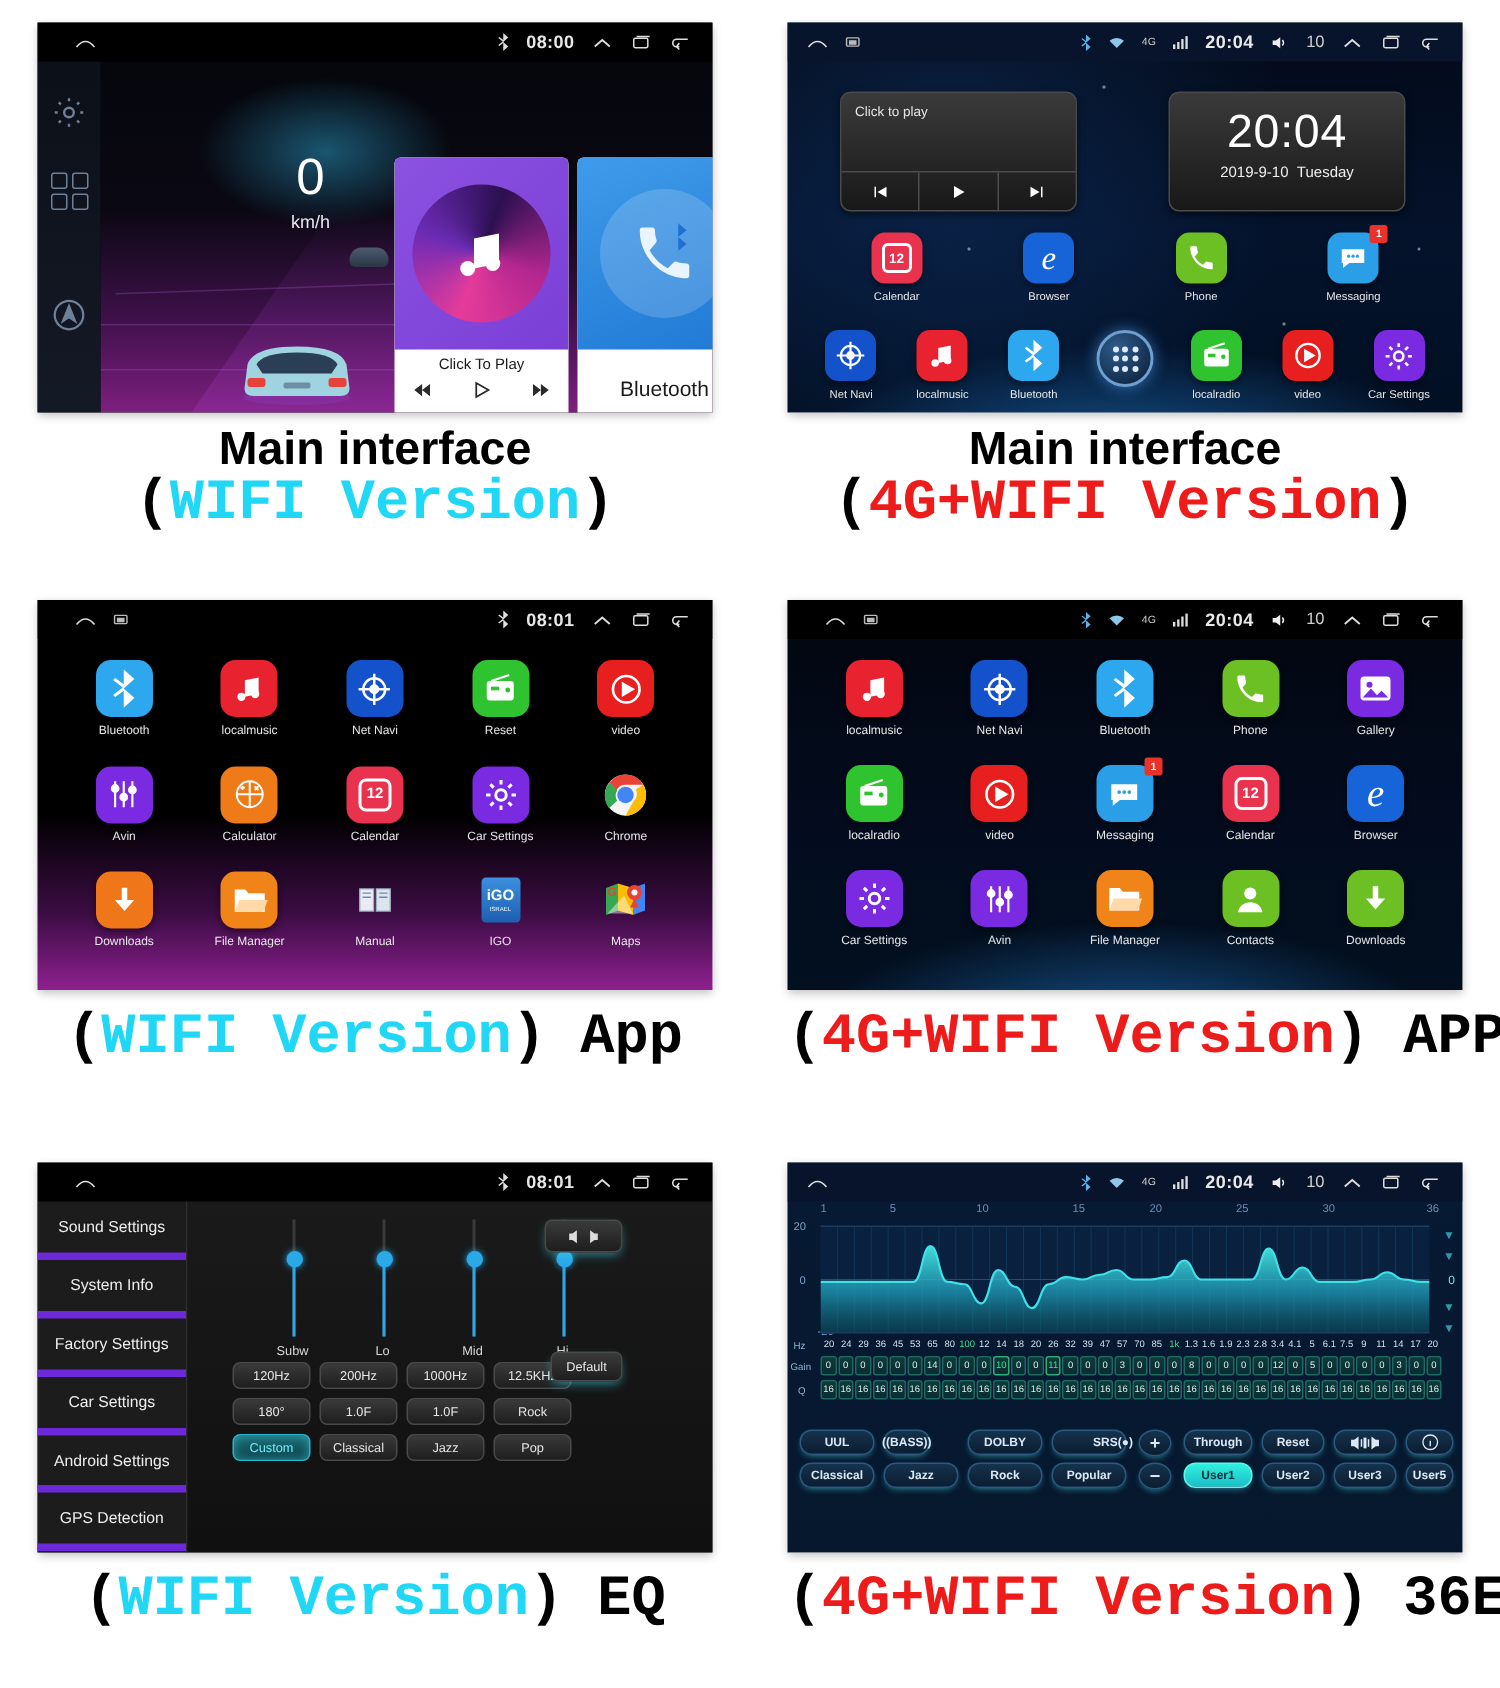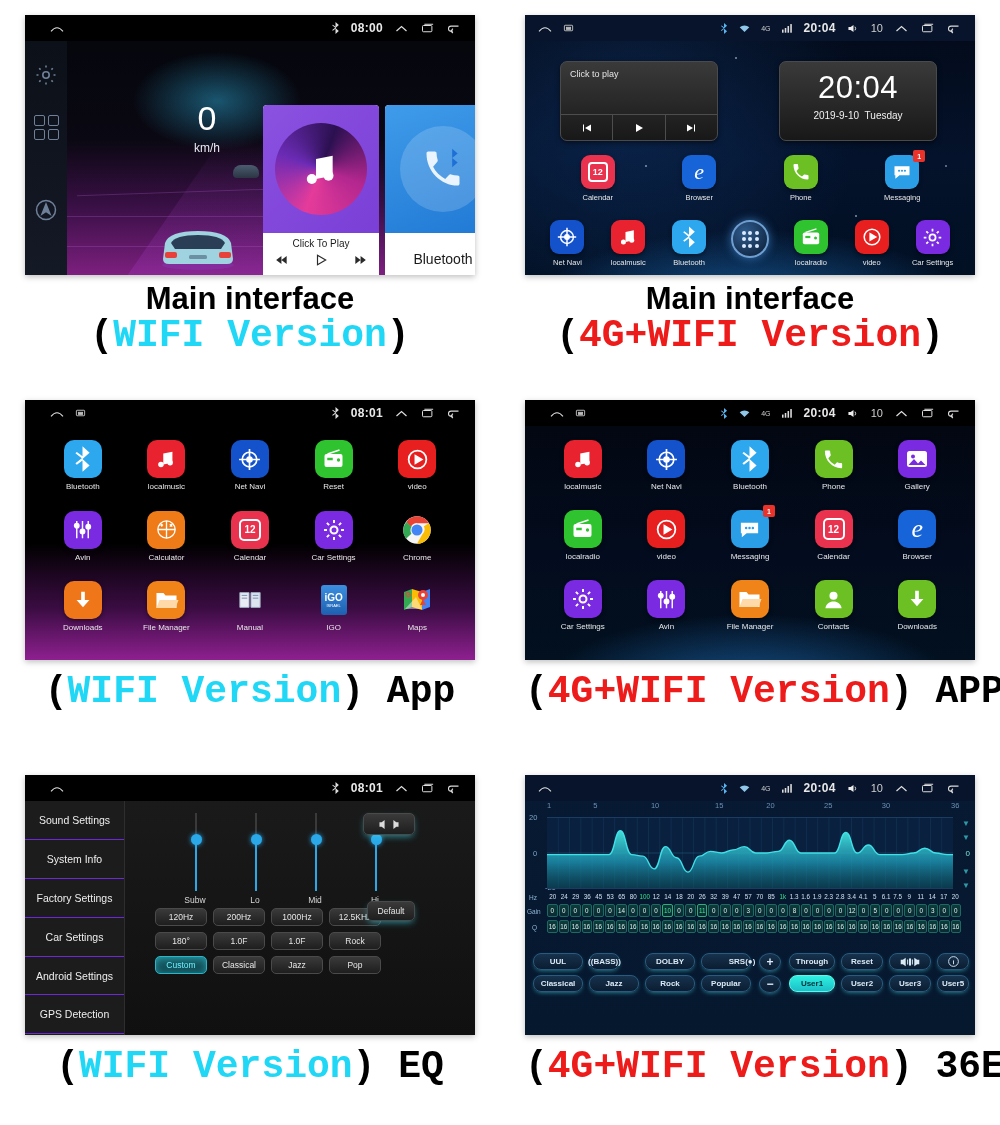--- a/index.html
+++ b/index.html
@@ -179,21 +179,21 @@
 
   
   .p5 { background:#121212; }
   .eq-side {
     position:absolute; left:0; top:26px; width:100px; bottom:0;
     background:#1c1c1c; border-right:1px solid #2e2e2e;
   }
   .eq-side-item {
     height:38.9px; display:flex; align-items:center; justify-content:center;
     color:#ededed; font-size:10.5px;
-    border-bottom:1px solid #6d28d9;
+    border-bottom:5px solid #6d28d9;
   }
   .eq-main {
     position:absolute; left:100px; right:0; top:26px; bottom:0;
     background:linear-gradient(to bottom,#1a1a1a,#101010);
   }
   .slider { position:absolute; width:2px; background:#3a3a3a; }
   .slider-fill { position:absolute; width:2px; background:#2aa8e8; }
   .slider-knob {
     position:absolute; width:11px; height:11px; border-radius:50%;
     background:#2aa8e8; box-shadow:0 0 5px rgba(42,168,232,.9);

